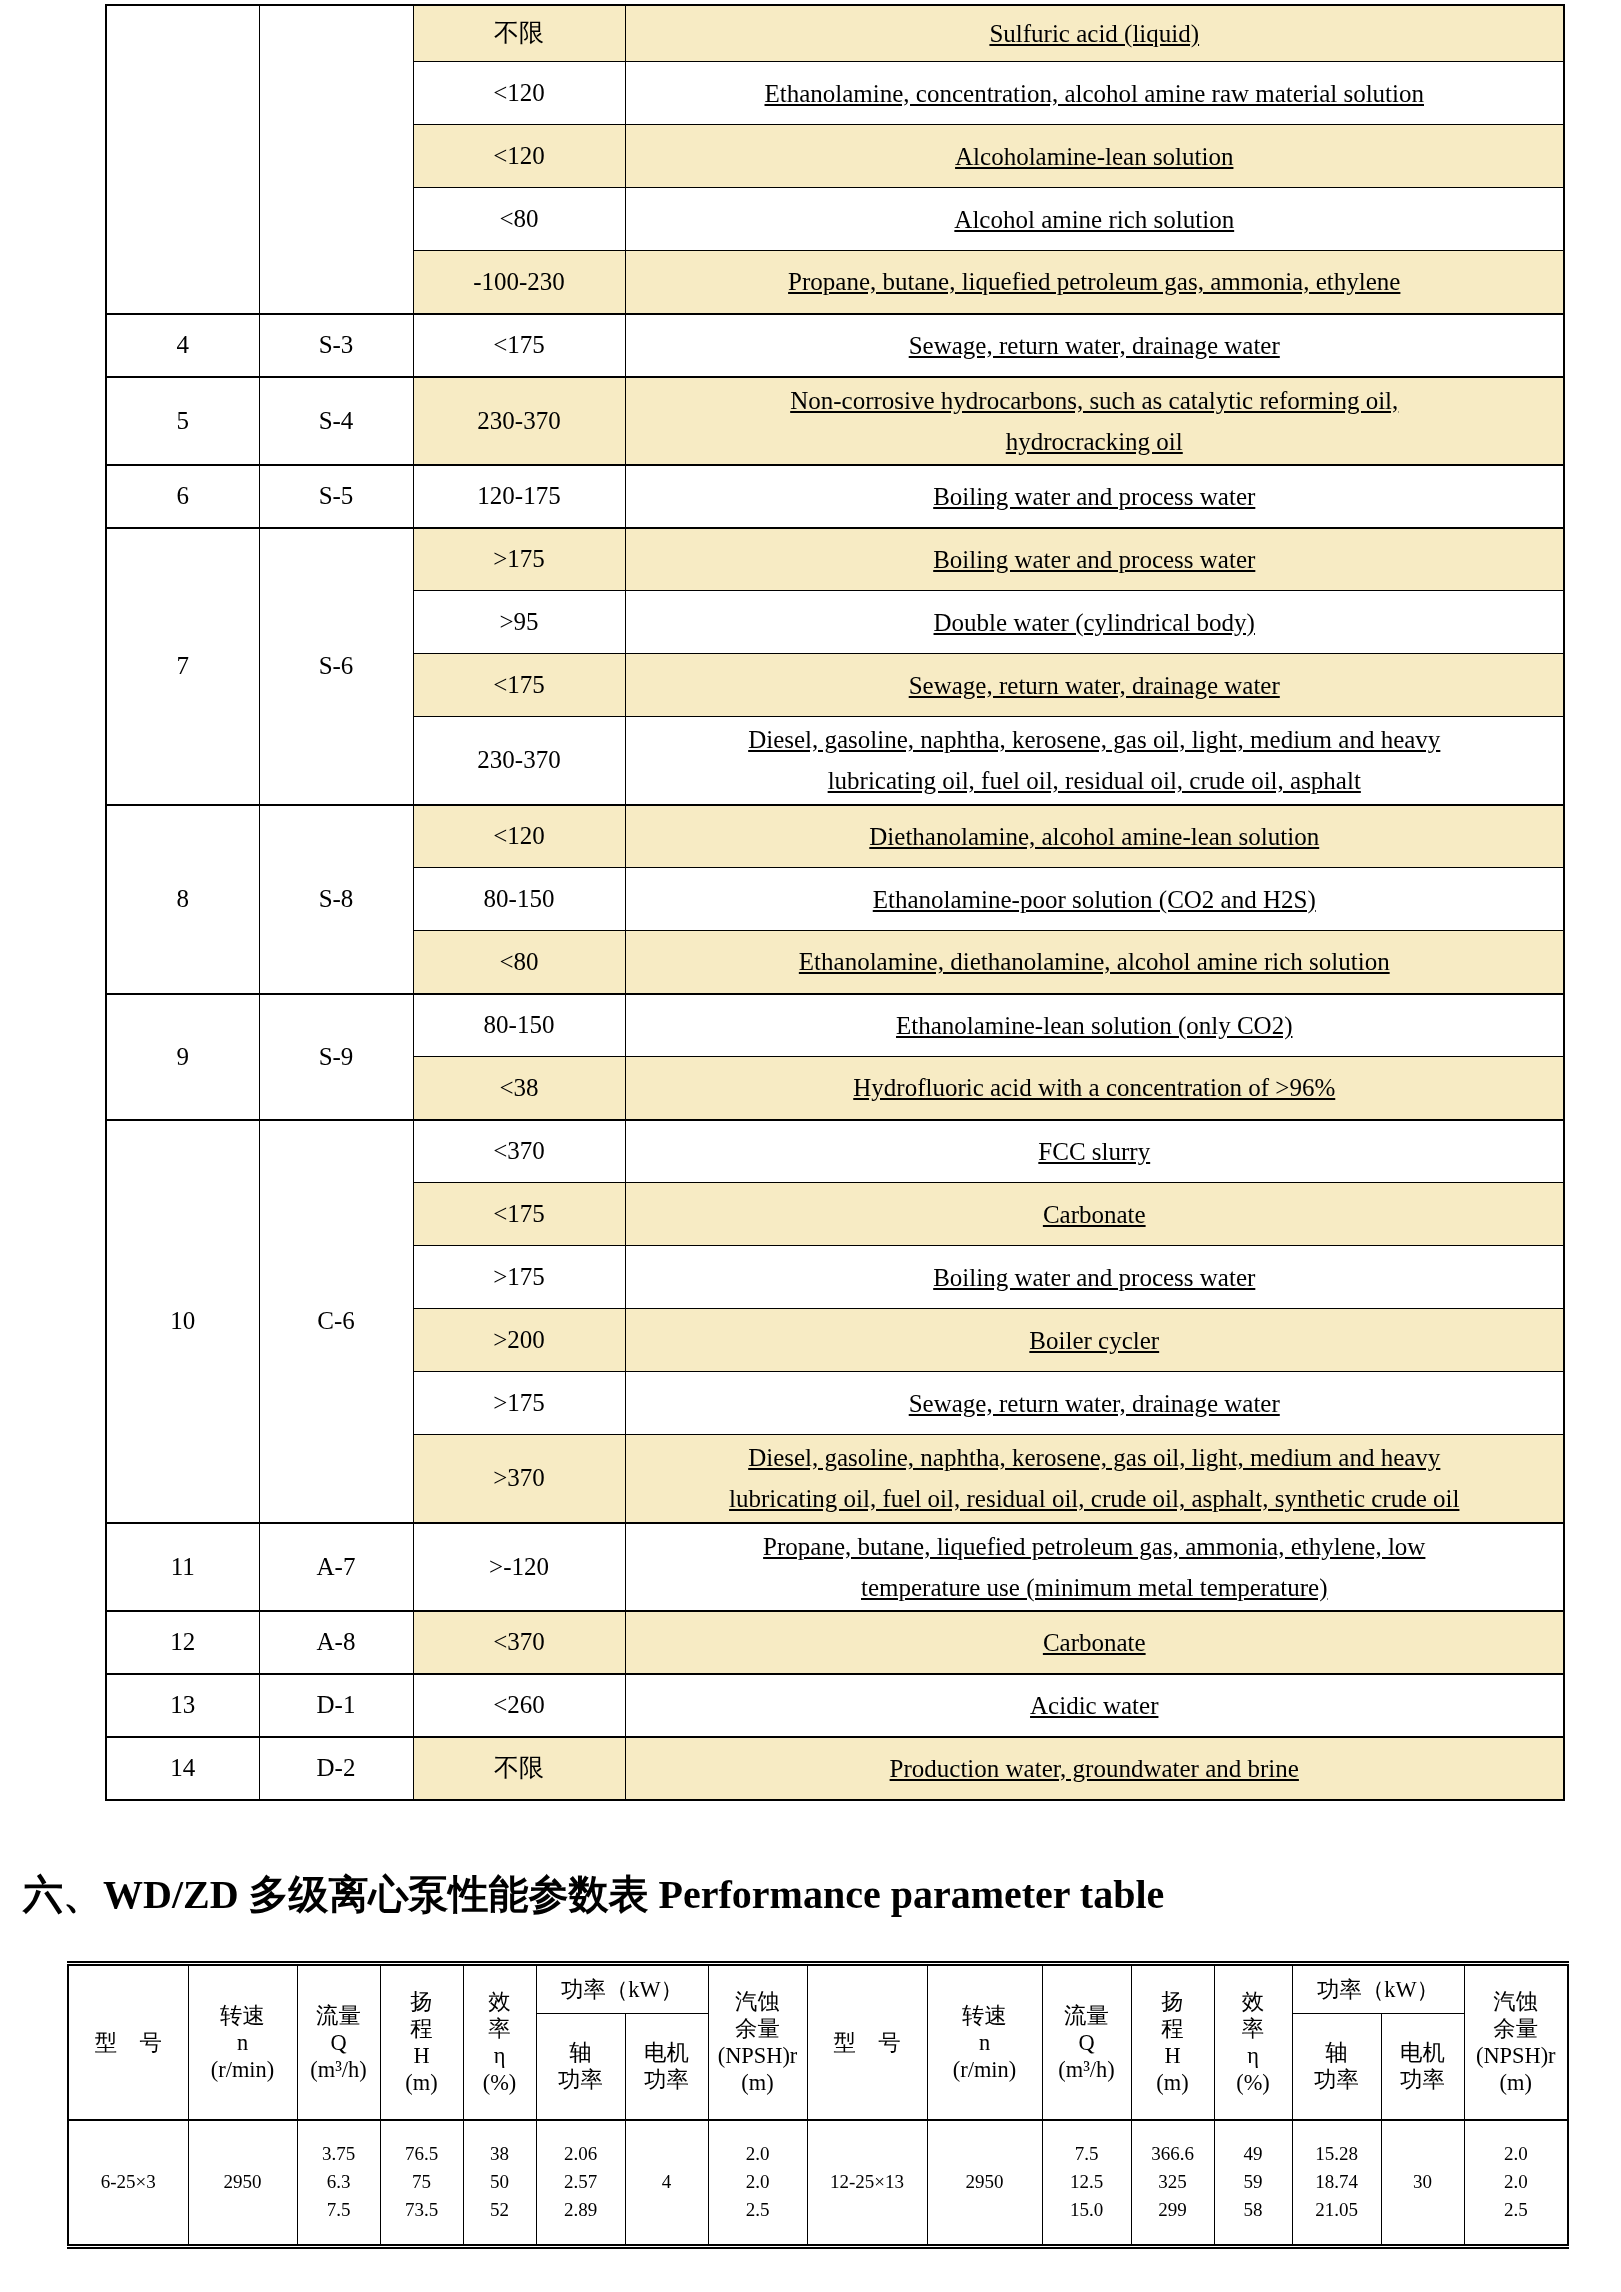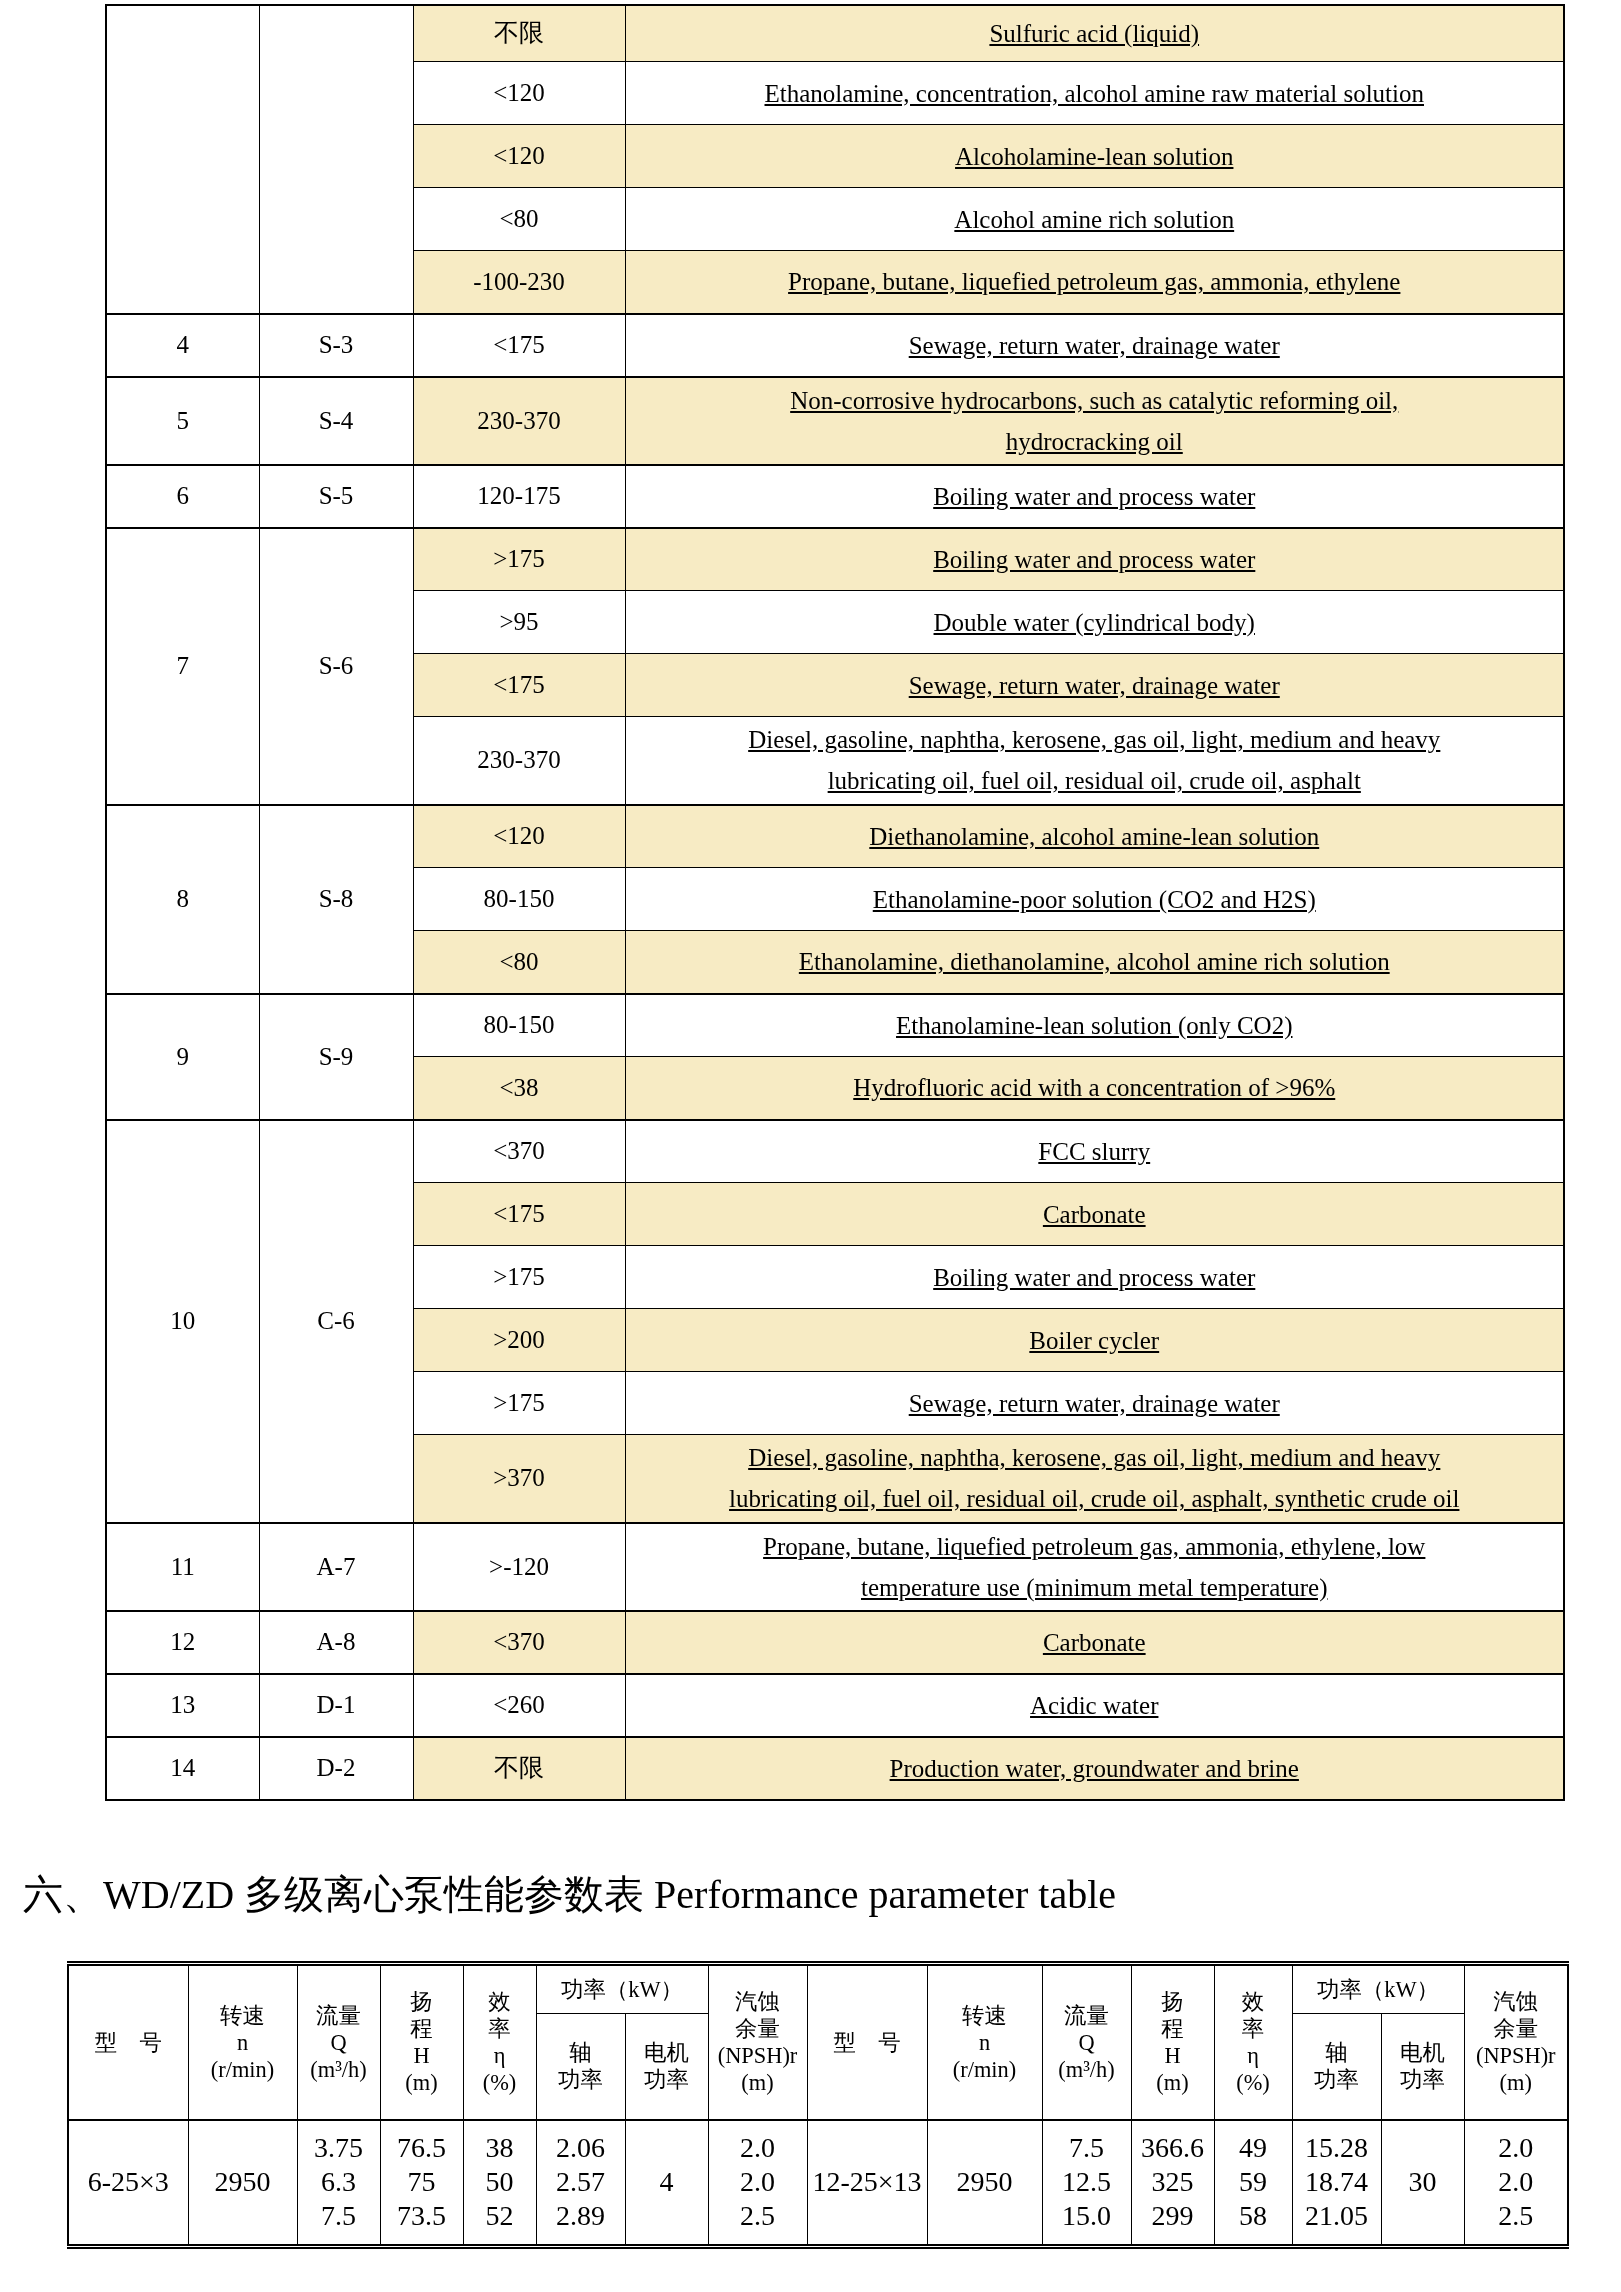--- a/index.html
+++ b/index.html
@@ -13,34 +13,34 @@
                font-size:25px;line-height:36px;padding:0 10.7px;overflow:hidden;}
   table.mat td.desc{white-space:pre-line;line-height:41px;text-decoration:underline;}
   table.mat tr.gs td{border-top-width:2.7px;}
   table.mat tr.hf{height:57px;}
   table.mat tr.h1{height:63px;}
   table.mat tr.h2{height:88px;}
   table.mat td.y{background:var(--hl,#f7ebc4);margin-left:48px;}
 
   
   .heading{position:absolute;left:23px;top:1870px;width:1576px;
-           font-size:40px;font-weight:normal;line-height:50px;white-space:nowrap;}
+           font-size:40px;font-weight:bold;line-height:50px;white-space:nowrap;}
 
   
   table.perf{position:absolute;left:67px;top:1961px;width:1499px;border-collapse:collapse;
              table-layout:fixed;
              border-top:5.4px double #000;border-bottom:5.4px double #000;
              border-left:2.7px solid #000;border-right:2.7px solid #000;}
   table.perf th,table.perf td{border:1.8px solid #000;text-align:center;vertical-align:middle;
              padding:0 1.8px;overflow:hidden;}
   table.perf th{font-weight:normal;font-size:22.4px;line-height:27px;white-space:pre-line;}
   table.perf tr.ph1{height:50px;}
   table.perf tr.ph2{height:106px;}
   table.perf tr.pdata{height:127px;}
-  table.perf tr.pdata td{border-top:2.7px solid #000;font-size:28px;line-height:34px;white-space:pre-line;margin-top:35px;}
+  table.perf tr.pdata td{border-top:2.7px solid #000;font-size:19px;line-height:28px;white-space:pre-line;margin-top:35px;}
 </style>
 </head>
 <body>
 
 <div id="page">
 
   <table class="mat">
     <colgroup>
       <col style="width:153px">
         <col style="width:154px">

